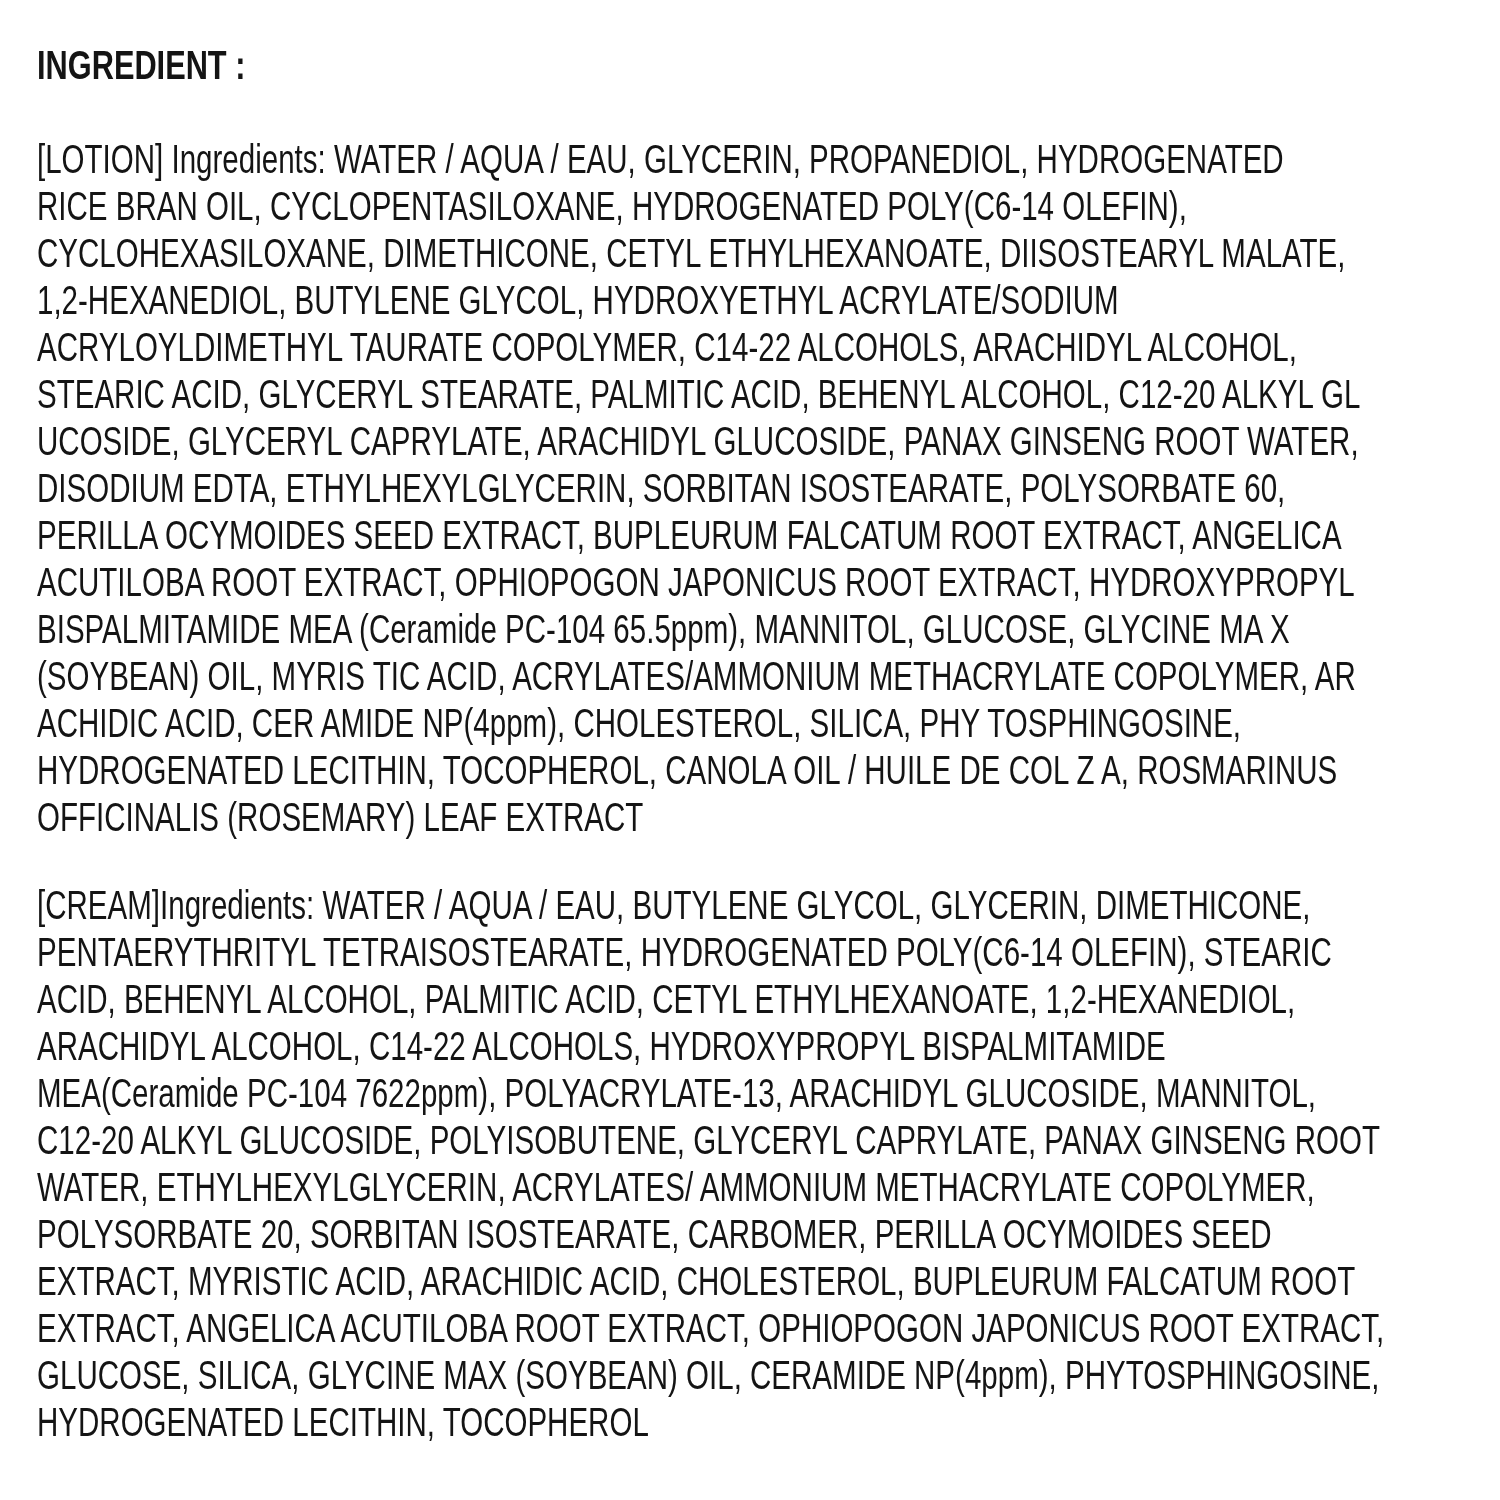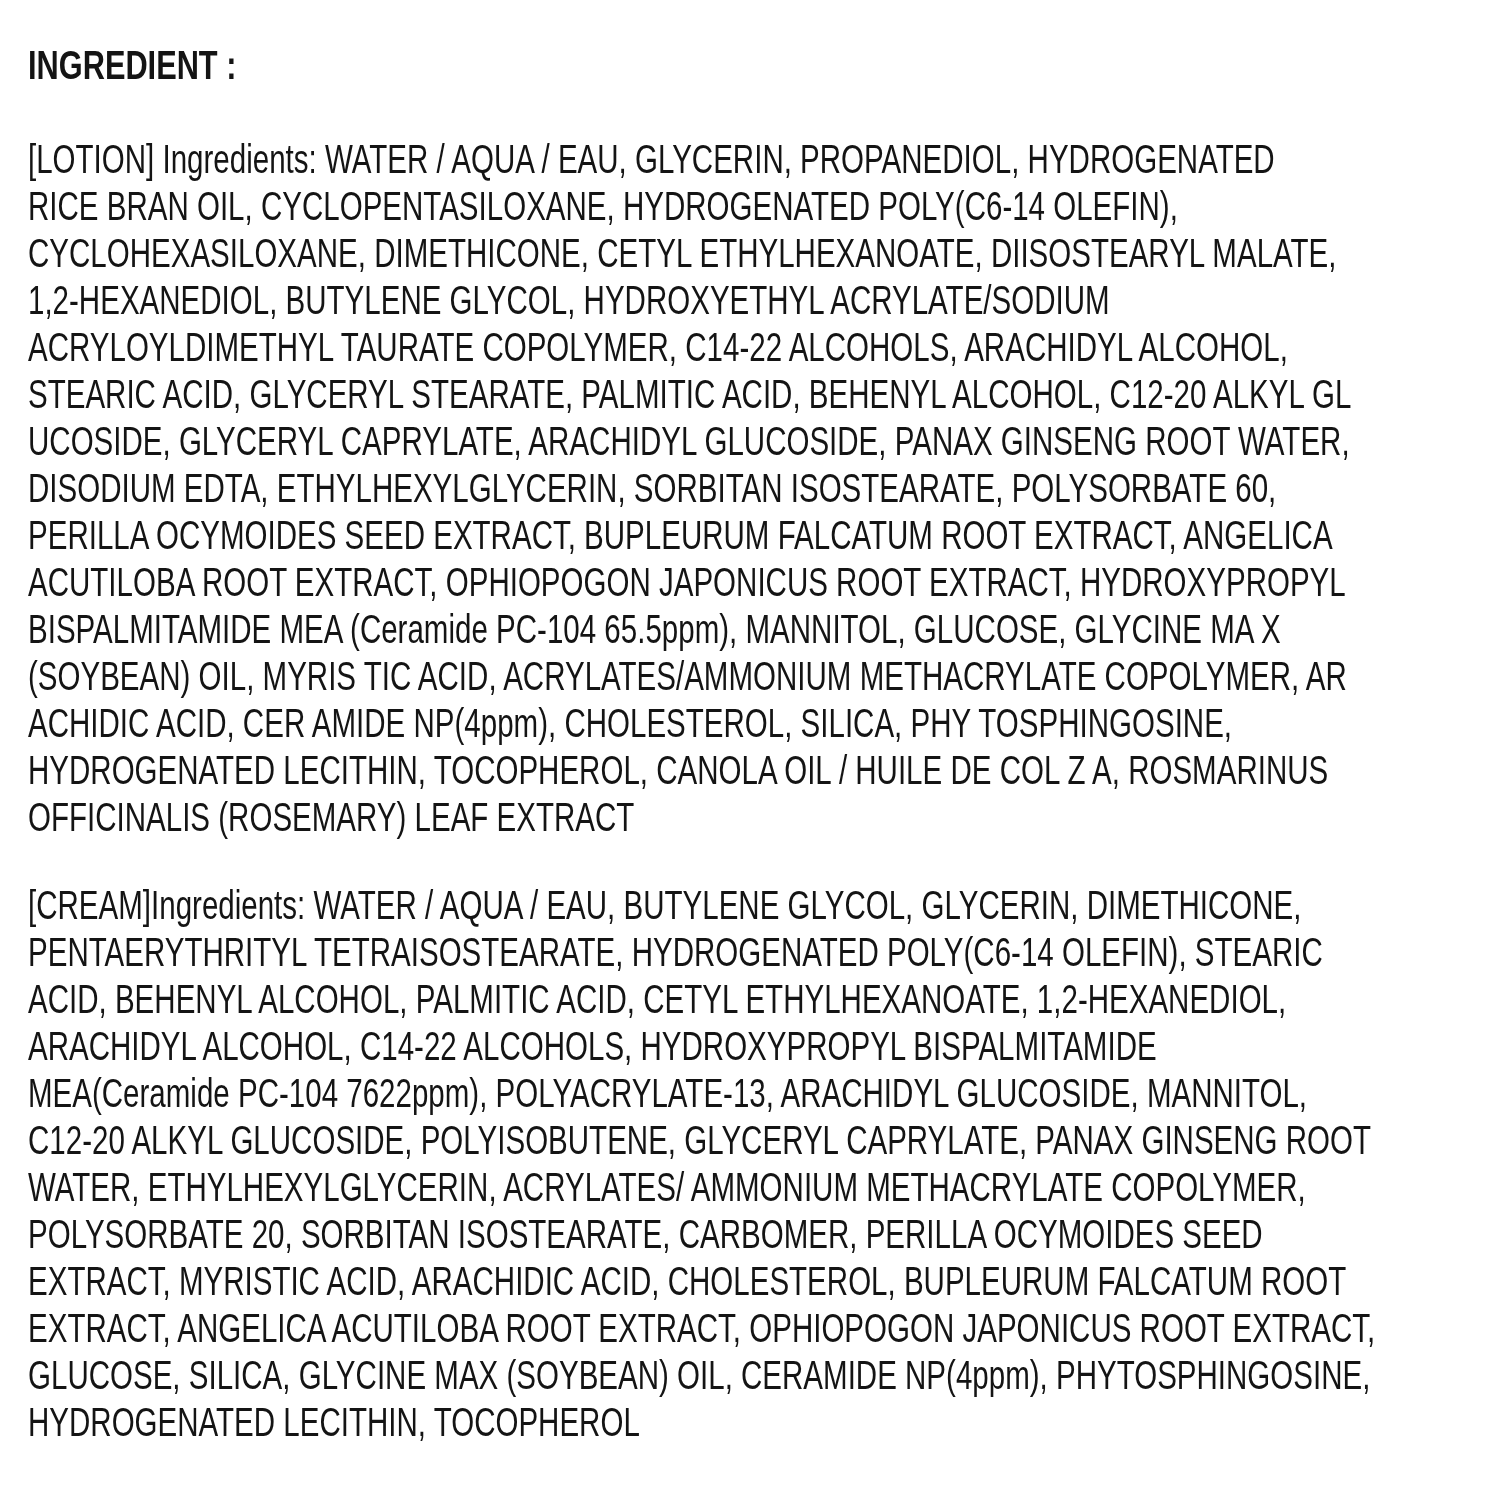--- a/index.html
+++ b/index.html
@@ -11,21 +11,21 @@
     width: 1500px;
     height: 1500px;
     overflow: hidden;
     font-family: "Liberation Sans", sans-serif;
     color: #141414;
   }
   .page {
     box-sizing: border-box;
     width: 1500px;
     height: 1500px;
-    padding: 42px 30px 0 28px;
+    padding: 42px 30px 0 37px;
     background: #ffffff;
   }
   .doc-title {
     font-size: 41px;
     font-weight: bold;
     line-height: 47px;
     white-space: pre;
     transform: scaleX(0.75);
     transform-origin: 0 50%;
     letter-spacing: 0px;

